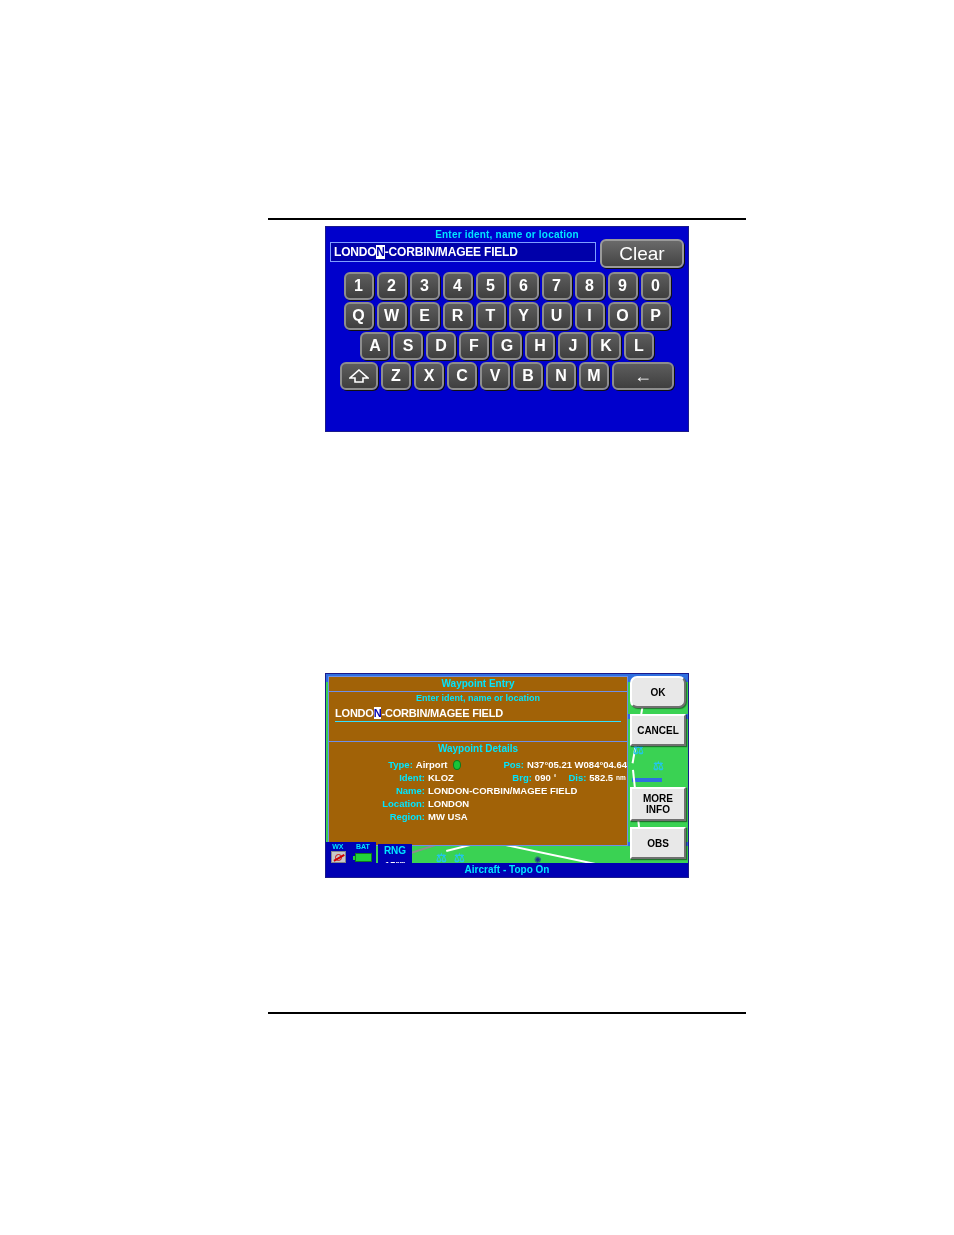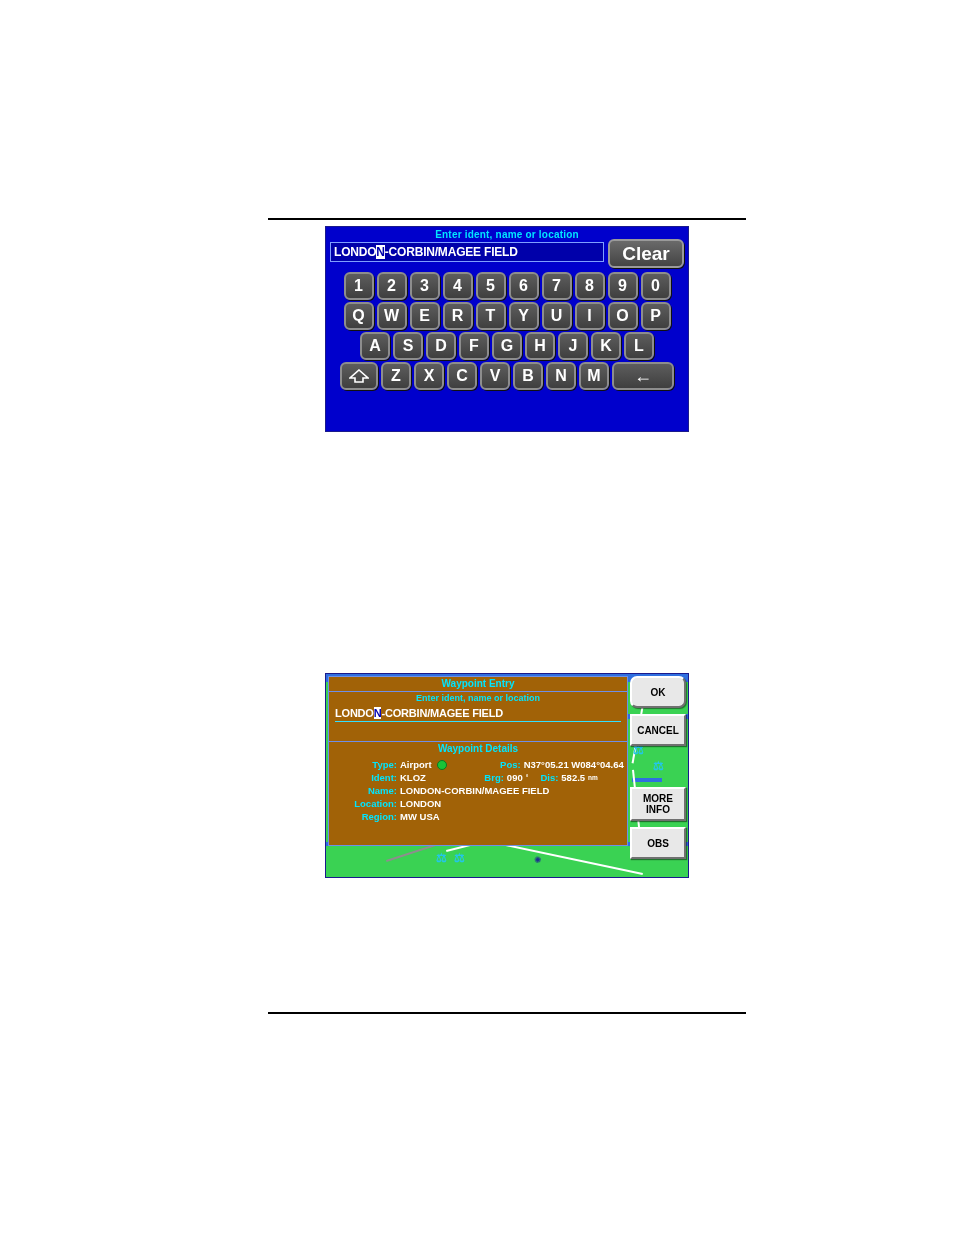--- a/index.html
+++ b/index.html
@@ -73,30 +73,30 @@
     font-weight: bold;
     white-space: nowrap;
     letter-spacing: -0.2px;
   }
   .kbd-entry .cur-a, .kbd-entry .cur-c { color:#ffffff; }
   .kbd-entry .cur-b {
     background: #ffffff;
     color: #0000aa;
   }
   .clear-key {
-    width: 76px;
+    width: 84px;
     height: 29px;
     margin-top: -3px;
     background: linear-gradient(#6a6a6a, #444444);
     border: 2px solid #9a9a9a;
     border-radius: 6px;
     box-sizing: border-box;
     color: #ffffff;
     font-size: 19px;
-    font-weight: bold;
+    font-weight: normal;
     display: flex;
     align-items: center;
     justify-content: center;
     box-shadow: 1px 1px 0 #111;
   }
   .kbd-row {
     display: flex;
     justify-content: center;
     gap: 3px;
     margin-top: 2px;
@@ -214,20 +214,21 @@
     font-size: 10px;
     font-weight: bold;
     height: 15px;
     line-height: 14px;
     border-top: 1px solid #6f8fe8;
   }
   .detail-rows {
     padding: 1px 0 0 0;
     font-size: 9.5px;
     font-weight: bold;
+    margin-left: 28px;
   }
   .drow {
     display: flex;
     height: 13px;
     align-items: center;
     white-space: nowrap;
   }
   .dlabel { color: #00e5ff; text-align: right; }
   .dval { color: #ffffff; margin-left: 3px; }
   .dlabel.w1 { width: 68px; }
@@ -501,13 +502,32 @@
   <div class="softkey" id="sk-ok">OK</div>
   <div class="softkey" id="sk-cancel">CANCEL</div>
   <div class="softkey" id="sk-more">
     <span>
       <span>MORE</span><br>
       <span>INFO</span>
     </span>
   </div>
   <div class="softkey" id="sk-obs">OBS</div>
 
+  <div class="wp-statusbar">
+    <div class="status-left">
+      <div class="st-labels">
+        <span class="st-lab">WX</span>
+        <span class="st-lab">BAT</span>
+      </div>
+      <div class="st-icons">
+        <span class="wx-icon">
+            <span class="wx-inner"></span>
+          </span>
+        <span class="bat-icon"></span>
+      </div>
+    </div>
+    <div class="rng-box">
+      <div class="rng-lab">RNG</div>
+      <div class="rng-val"><span>15</span><span class="sup">nm</span></div>
+    </div>
+    <div class="status-bottom">Aircraft - Topo On</div>
+  </div>
 </div>
 
 </body></html>

